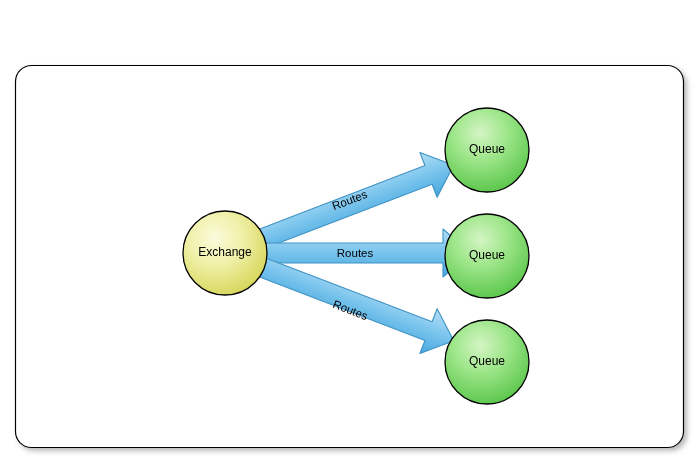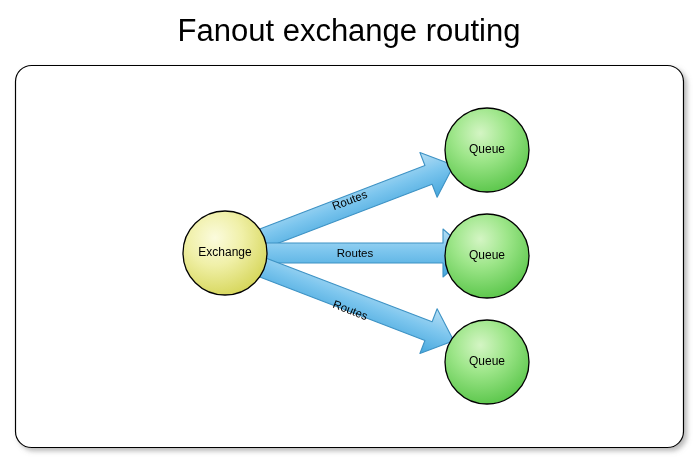--- a/index.html
+++ b/index.html
@@ -47,21 +47,20 @@
     font-family: "Liberation Sans", sans-serif;
     font-size: 11.5px;
     fill: #000000;
   }
 </style>
 </head>
 <body>
 
 <div id="stage">
 
-  <div id="diagram-title">Fanout exchange routing</div>
 
   <svg id="canvas-svg" width="698" height="463" viewBox="0 0 698 463">
     <defs>
       <radialGradient id="gradExchange" cx="38%" cy="32%" r="78%">
         <stop offset="0%" stop-color="#fbfbdd"></stop>
         <stop offset="42%" stop-color="#f0f0a8"></stop>
         <stop offset="100%" stop-color="#d2d24e"></stop>
       </radialGradient>
       <radialGradient id="gradQueue" cx="42%" cy="30%" r="80%">
         <stop offset="0%" stop-color="#d4f5c4"></stop>

